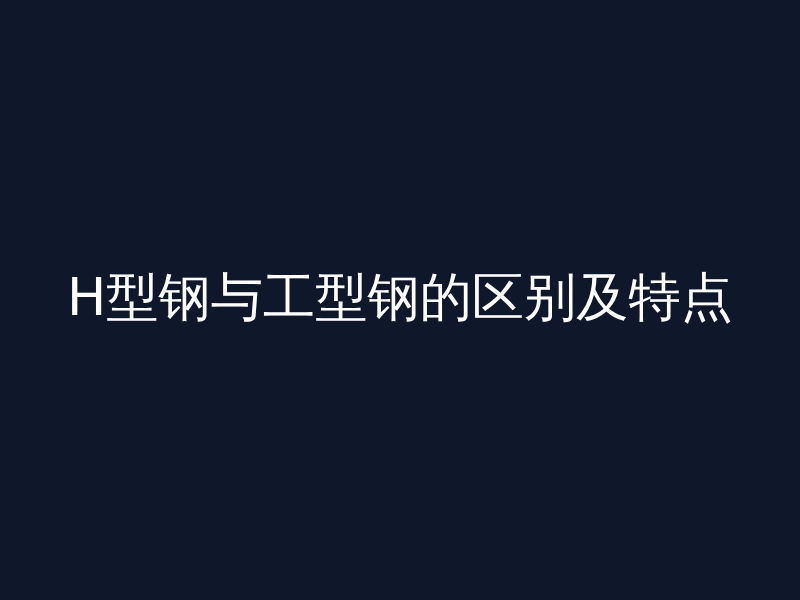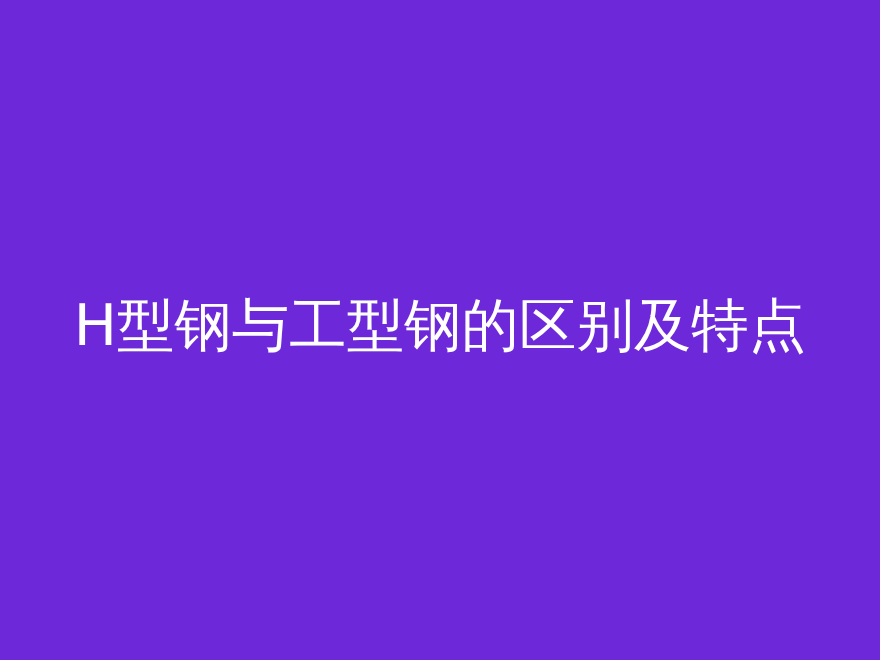--- a/index.html
+++ b/index.html
@@ -39,17 +39,17 @@
     letter-spacing: 0px;
     white-space: nowrap;
     
     position: relative;
     top: -3px;
   }
 </style>
 </head>
 <body>
 
-<div id="title-card" style="background: #6d28d9;">
+<div id="title-card" style="background: #0f172a;">
 
   <h1 id="headline" style="color: rgb(255, 255, 255); font-size: 52.22px;">H型钢与工型钢的区别及特点</h1>
 
 </div>
 
 </body></html>

